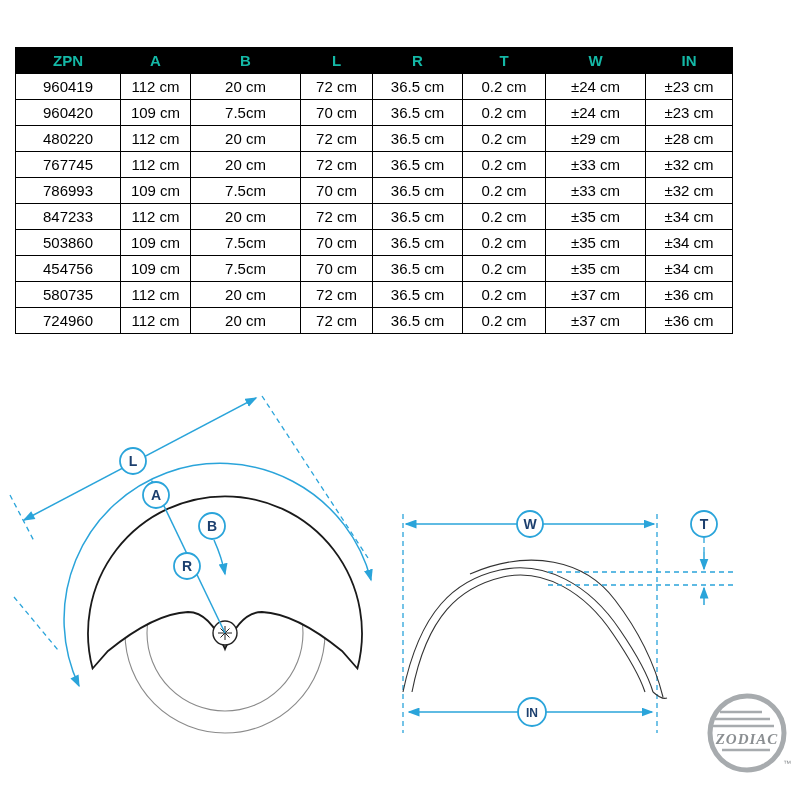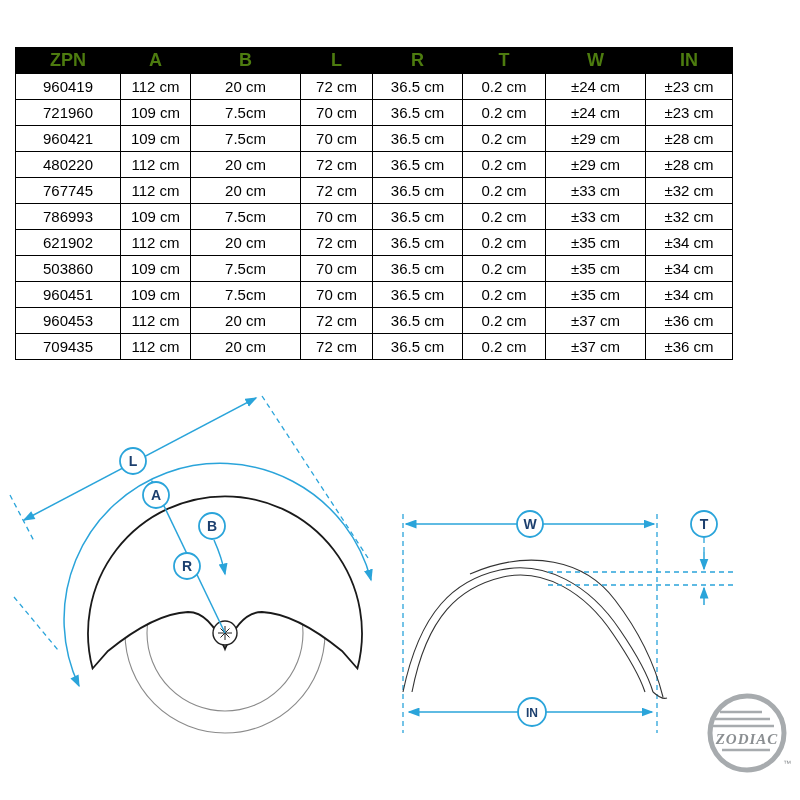--- a/index.html
+++ b/index.html
@@ -9,21 +9,21 @@
   }
   
   .spec-table{
     position:absolute;left:15px;top:47px;width:717px;
     border-collapse:collapse;table-layout:fixed;font-size:15px;
   }
   .spec-table th,.spec-table td{
     border:1px solid #000;text-align:center;vertical-align:middle;
     height:25px;padding:0 2px;white-space:nowrap;
   }
-  .spec-table thead th{background:#000;color:#4d7c0f;font-weight:bold;font-size:18px;}
+  .spec-table thead th{background:#000;color:#14b8a6;font-weight:bold;font-size:15px;}
   .spec-table tbody td:first-child{font-weight:normal;}
   
   .diagram-svg{position:absolute;left:0;top:380px;}
   .dim{stroke:#2aa4da;stroke-width:1.5;fill:none;}
   .dim-dash{stroke:#2aa4da;stroke-width:1.3;fill:none;stroke-dasharray:5 4;}
   .outline{stroke:#1a1a1a;stroke-width:1.8;fill:#fff;}
   .thinline{stroke:#333;stroke-width:1.1;fill:none;}
   .wheel{stroke:#8a8a8a;stroke-width:1.1;fill:none;}
   .label-circle{fill:#fff;stroke:#2aa4da;stroke-width:1.8;}
   .label-text{
@@ -70,111 +70,101 @@
           <td>960419</td>
           <td>112 cm</td>
           <td>20 cm</td>
           <td>72 cm</td>
           <td>36.5 cm</td>
           <td>0.2 cm</td>
           <td>±24 cm</td>
           <td>±23 cm</td>
         </tr>
         <tr>
-          <td>721960</td>
+          <td>960420</td>
           <td>109 cm</td>
           <td>7.5cm</td>
           <td>70 cm</td>
           <td>36.5 cm</td>
           <td>0.2 cm</td>
           <td>±24 cm</td>
           <td>±23 cm</td>
         </tr>
         <tr>
-          <td>960421</td>
-          <td>109 cm</td>
-          <td>7.5cm</td>
-          <td>70 cm</td>
+          <td>480220</td>
+          <td>112 cm</td>
+          <td>20 cm</td>
+          <td>72 cm</td>
           <td>36.5 cm</td>
           <td>0.2 cm</td>
           <td>±29 cm</td>
           <td>±28 cm</td>
         </tr>
         <tr>
-          <td>480220</td>
-          <td>112 cm</td>
-          <td>20 cm</td>
-          <td>72 cm</td>
-          <td>36.5 cm</td>
-          <td>0.2 cm</td>
-          <td>±29 cm</td>
-          <td>±28 cm</td>
-        </tr>
-        <tr>
           <td>767745</td>
           <td>112 cm</td>
           <td>20 cm</td>
           <td>72 cm</td>
           <td>36.5 cm</td>
           <td>0.2 cm</td>
           <td>±33 cm</td>
           <td>±32 cm</td>
         </tr>
         <tr>
           <td>786993</td>
           <td>109 cm</td>
           <td>7.5cm</td>
           <td>70 cm</td>
           <td>36.5 cm</td>
           <td>0.2 cm</td>
           <td>±33 cm</td>
           <td>±32 cm</td>
         </tr>
         <tr>
-          <td>621902</td>
+          <td>847233</td>
           <td>112 cm</td>
           <td>20 cm</td>
           <td>72 cm</td>
           <td>36.5 cm</td>
           <td>0.2 cm</td>
           <td>±35 cm</td>
           <td>±34 cm</td>
         </tr>
         <tr>
           <td>503860</td>
           <td>109 cm</td>
           <td>7.5cm</td>
           <td>70 cm</td>
           <td>36.5 cm</td>
           <td>0.2 cm</td>
           <td>±35 cm</td>
           <td>±34 cm</td>
         </tr>
         <tr>
-          <td>960451</td>
+          <td>454756</td>
           <td>109 cm</td>
           <td>7.5cm</td>
           <td>70 cm</td>
           <td>36.5 cm</td>
           <td>0.2 cm</td>
           <td>±35 cm</td>
           <td>±34 cm</td>
         </tr>
         <tr>
-          <td>960453</td>
+          <td>580735</td>
           <td>112 cm</td>
           <td>20 cm</td>
           <td>72 cm</td>
           <td>36.5 cm</td>
           <td>0.2 cm</td>
           <td>±37 cm</td>
           <td>±36 cm</td>
         </tr>
         <tr>
-          <td>709435</td>
+          <td>724960</td>
           <td>112 cm</td>
           <td>20 cm</td>
           <td>72 cm</td>
           <td>36.5 cm</td>
           <td>0.2 cm</td>
           <td>±37 cm</td>
           <td>±36 cm</td>
         </tr>
       </tbody>
   </table>

